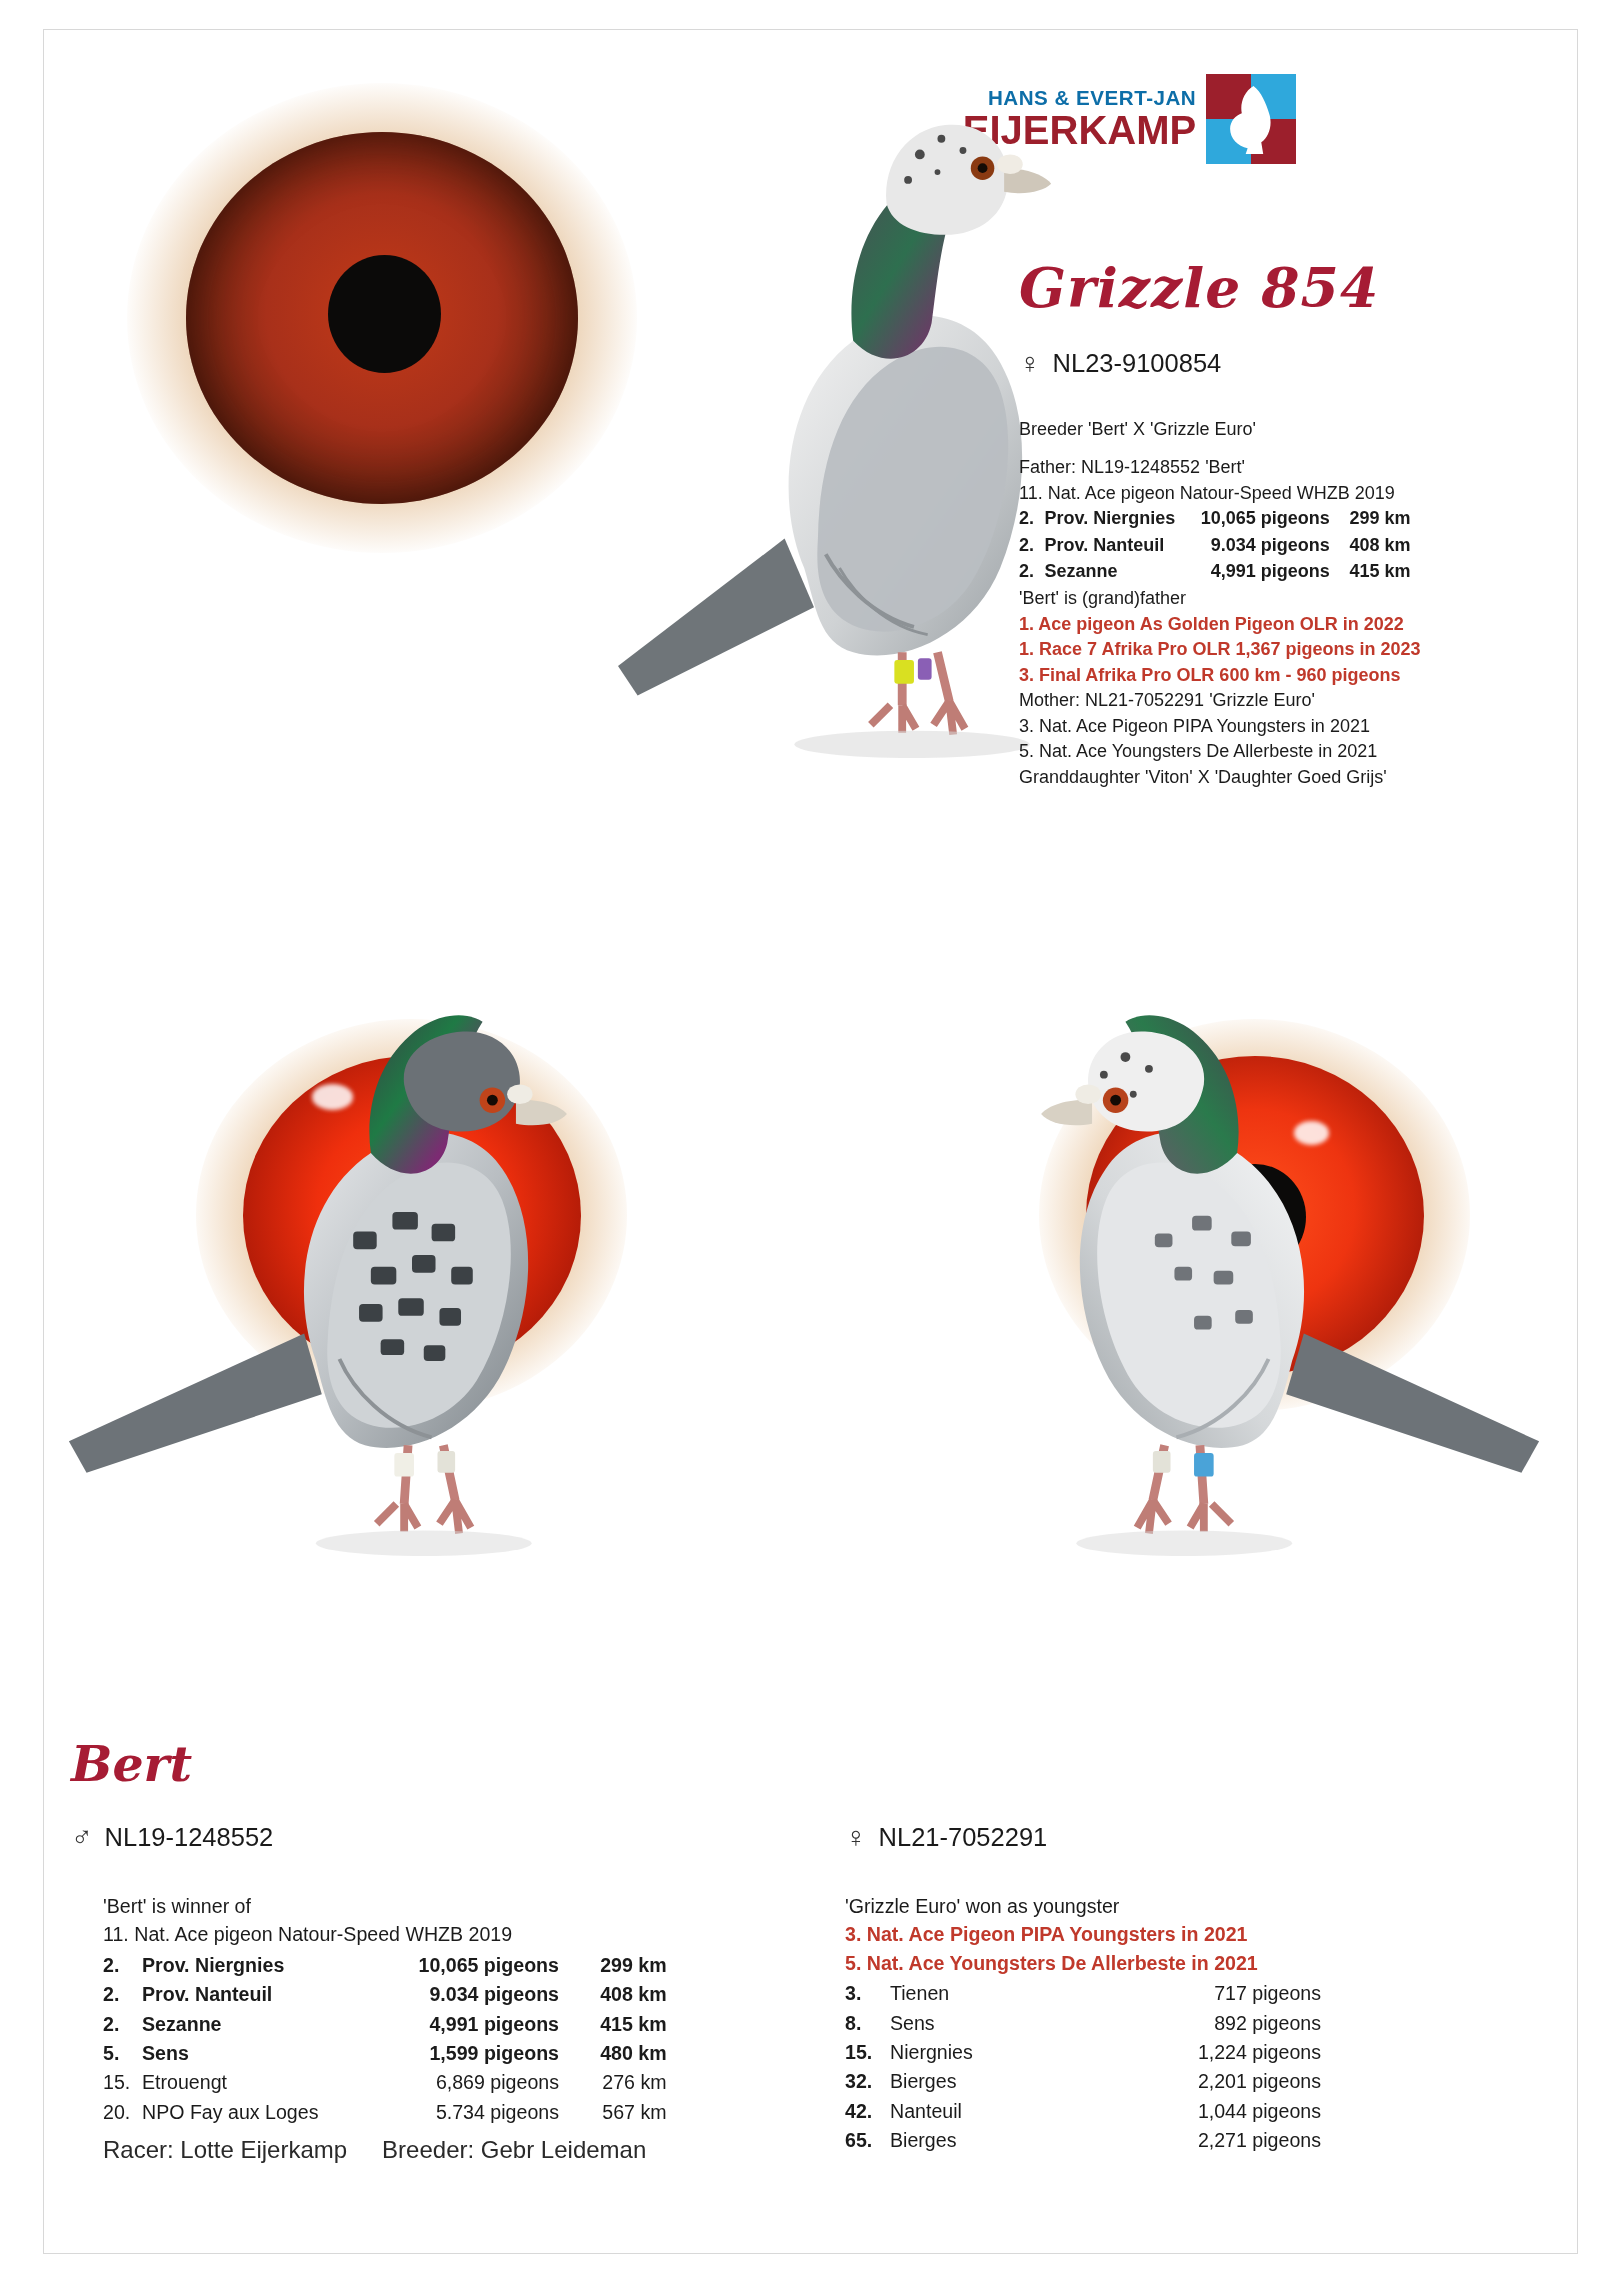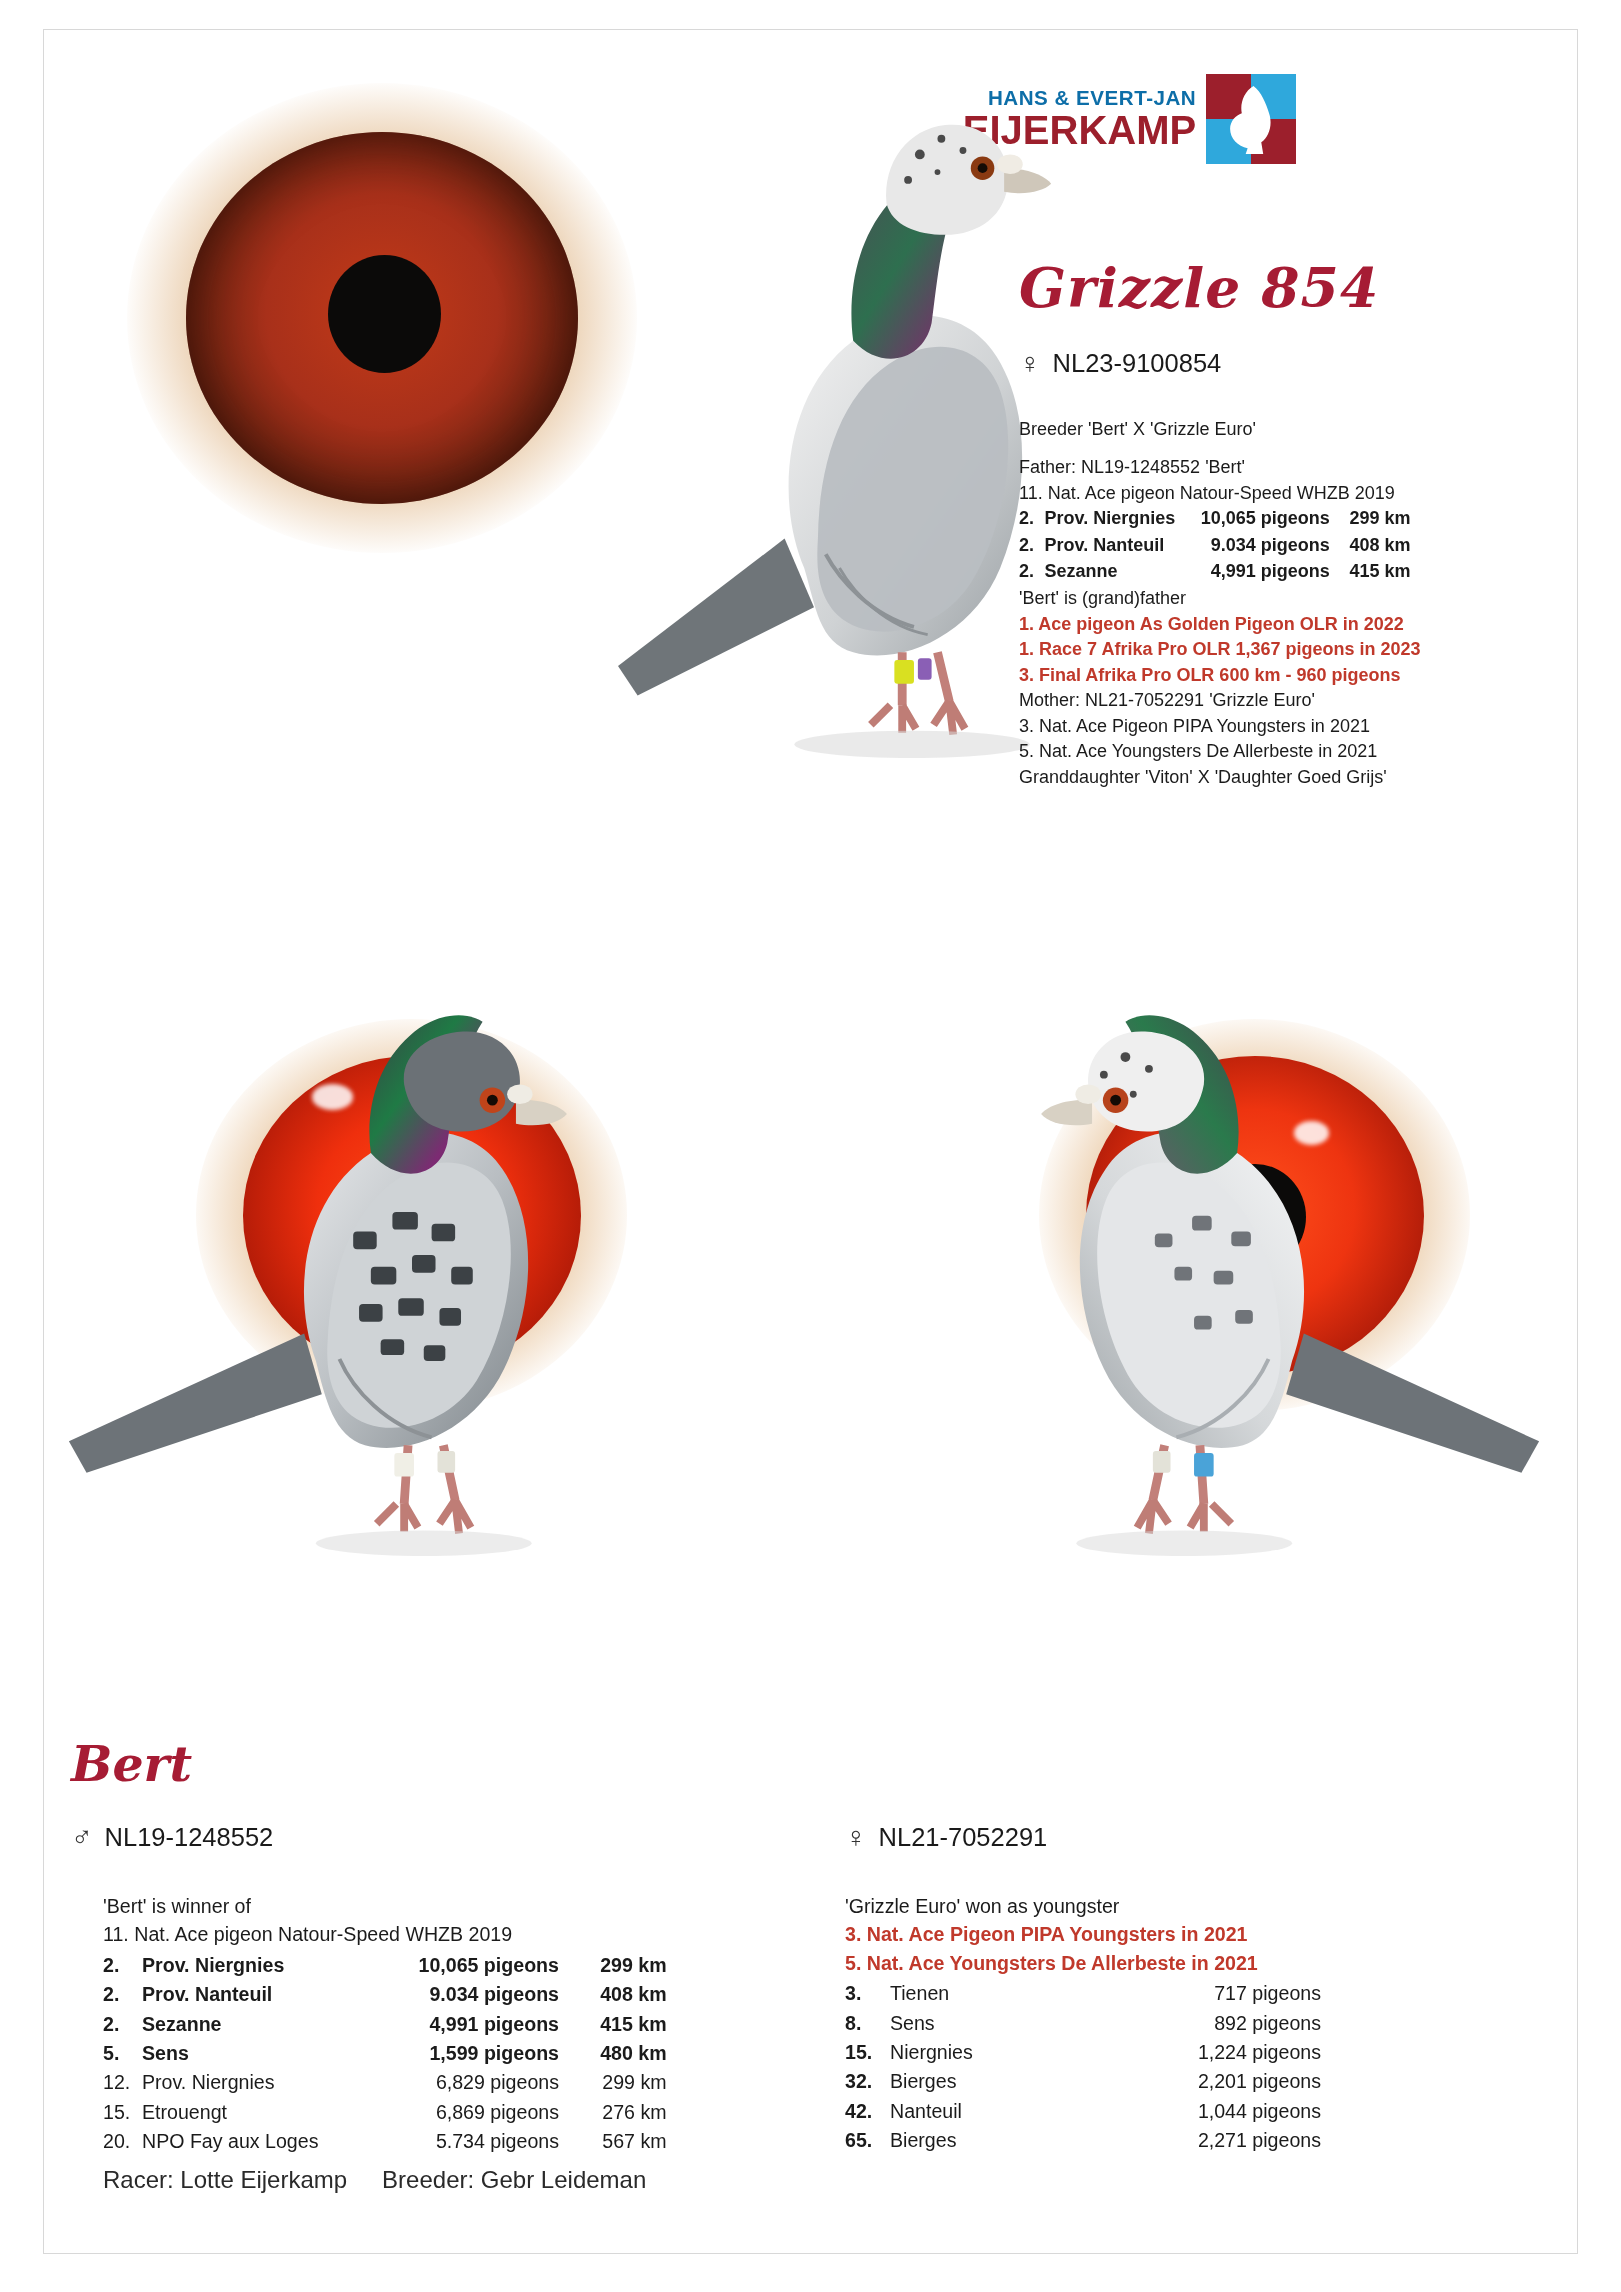--- a/index.html
+++ b/index.html
@@ -552,26 +552,20 @@
         <td class="pigeons">4,991 pigeons</td>
         <td class="km">415 km</td>
       </tr>
       <tr>
         <td class="pos">5.</td>
         <td class="race">Sens</td>
         <td class="pigeons">1,599 pigeons</td>
         <td class="km">480 km</td>
       </tr>
       <tr class="plain">
-        <td class="pos">12.</td>
-        <td class="race">Prov. Niergnies</td>
-        <td class="pigeons">6,829 pigeons</td>
-        <td class="km">299 km</td>
-      </tr>
-      <tr class="plain">
         <td class="pos">15.</td>
         <td class="race">Etrouengt</td>
         <td class="pigeons">6,869 pigeons</td>
         <td class="km">276 km</td>
       </tr>
       <tr class="plain">
         <td class="pos">20.</td>
         <td class="race">NPO Fay aux Loges</td>
         <td class="pigeons">5.734 pigeons</td>
         <td class="km">567 km</td>

